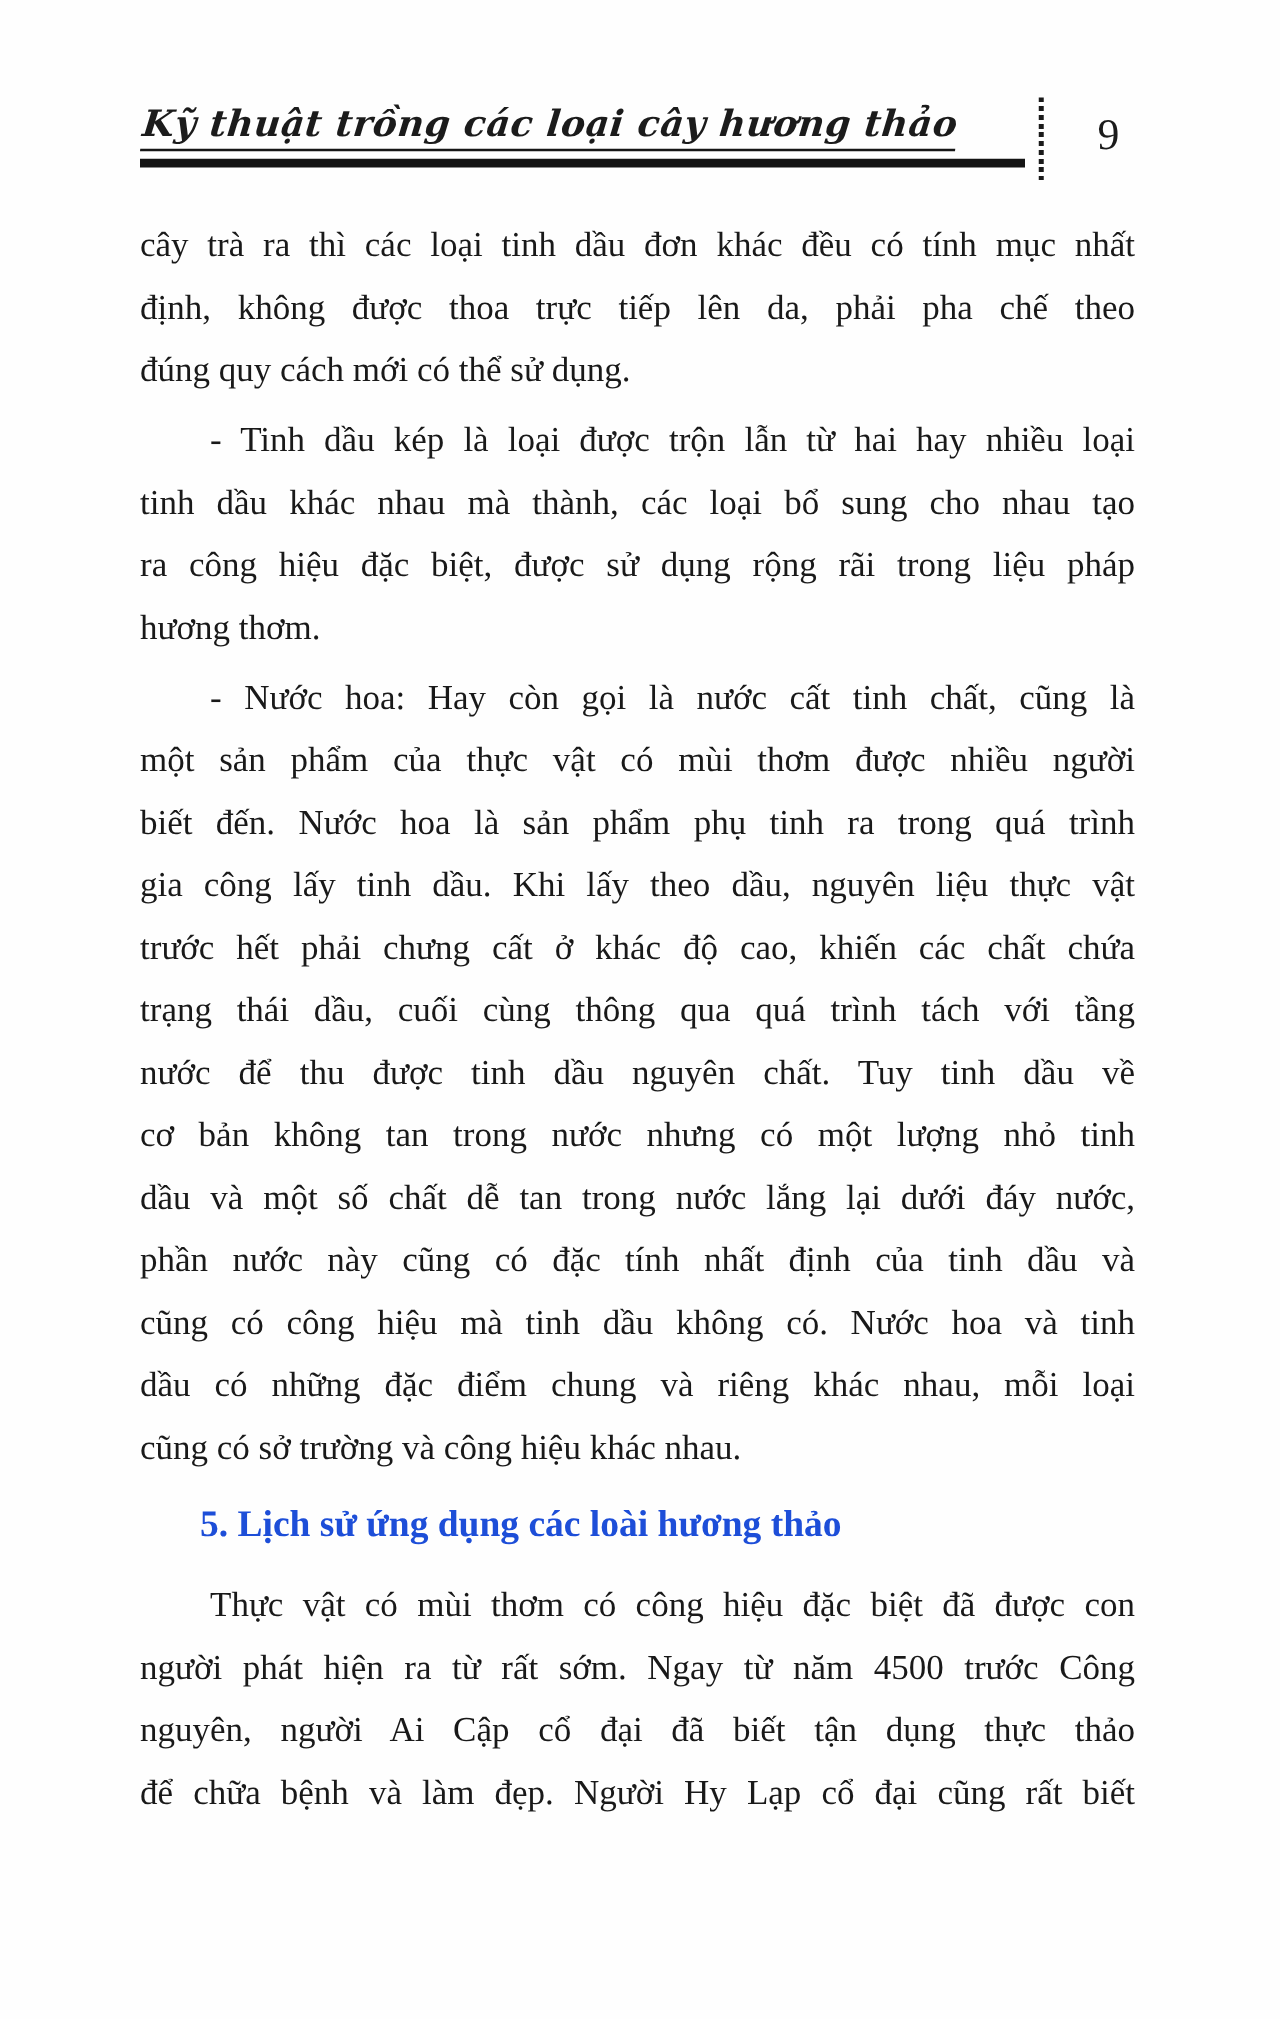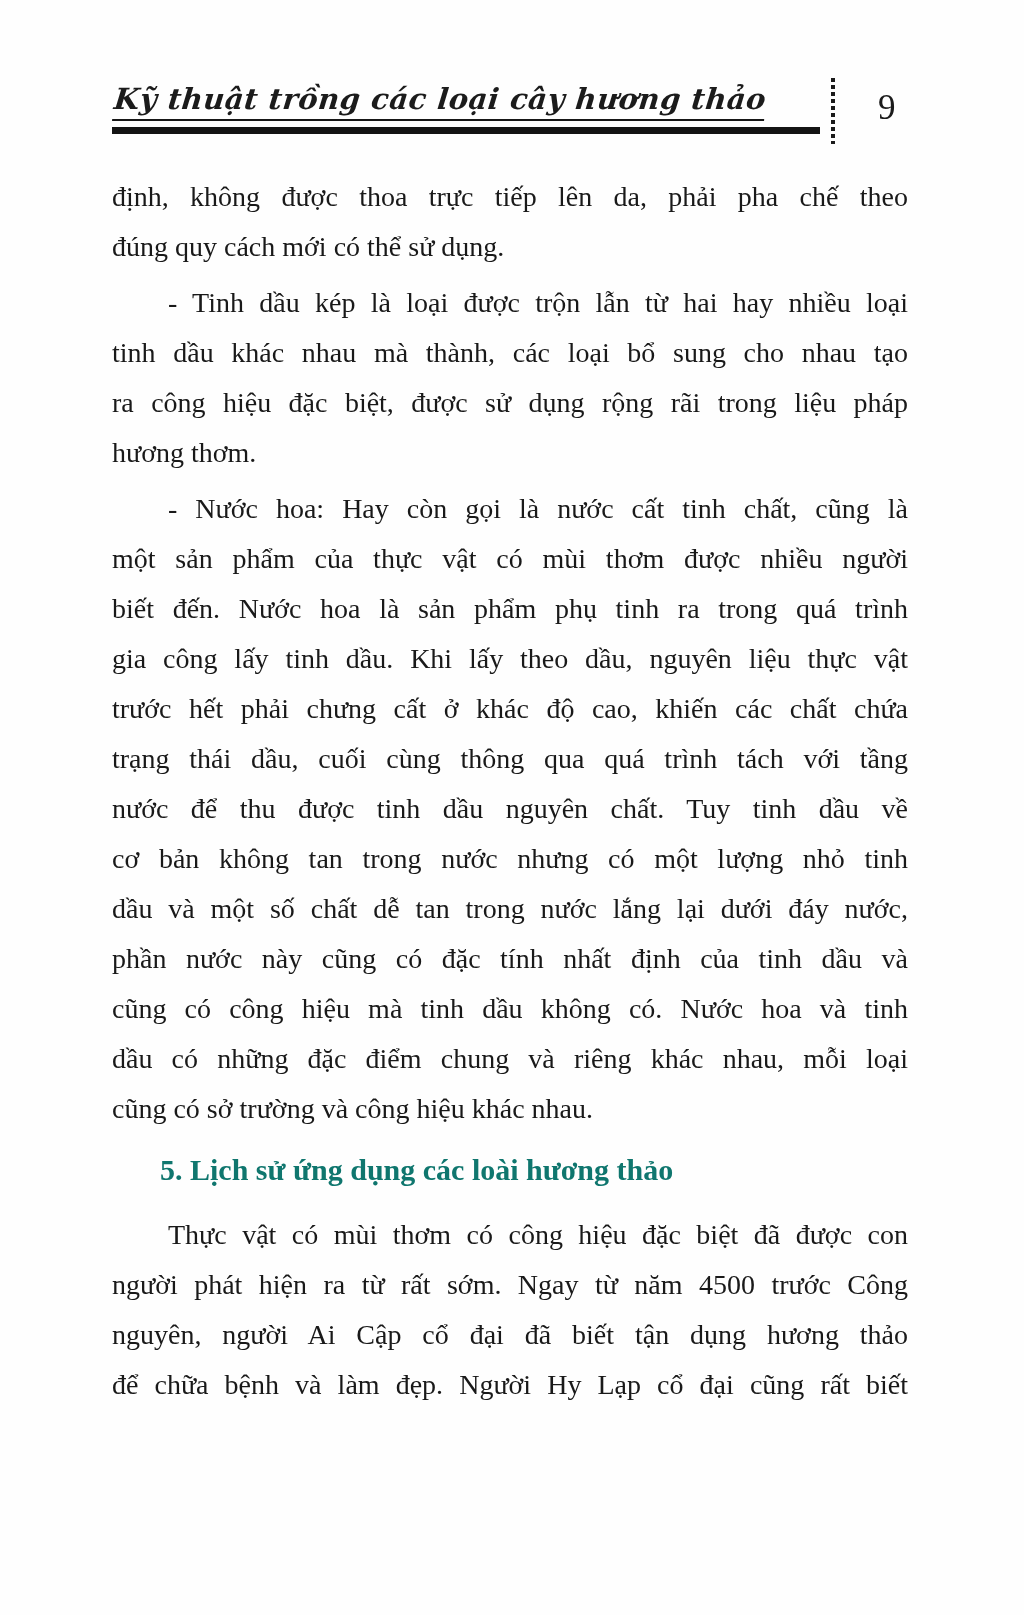--- a/index.html
+++ b/index.html
@@ -90,37 +90,38 @@
   }
   .line.indent {
     padding-left: 56px;
   }
   .section-heading {
     margin: 12px 0 16px 0;
     padding-left: 48px;
     font-weight: bold;
     font-size: 30px;
     line-height: 48px;
-    color: #0f766e;
+    color: #1d4ed8;
   }
 </style>
 </head>
 <body>
 
 <div class="page">
 
   <header>
     <span class="header-title">Kỹ thuật trồng các loại cây hương thảo</span>
     <div class="header-rule"></div>
     <div class="header-ornament"></div>
     <span class="page-number">9</span>
   </header>
 
   <main class="text-body">
       <div class="para">
+        <div class="line">cây trà ra thì các loại tinh dầu đơn khác đều có tính mục nhất</div>
         <div class="line">định, không được thoa trực tiếp lên da, phải pha chế theo</div>
         <div class="line end">đúng quy cách mới có thể sử dụng.</div>
       </div>
       <div class="para">
         <div class="line indent">- Tinh dầu kép là loại được trộn lẫn từ hai hay nhiều loại</div>
         <div class="line">tinh dầu khác nhau mà thành, các loại bổ sung cho nhau tạo</div>
         <div class="line">ra công hiệu đặc biệt, được sử dụng rộng rãi trong liệu pháp</div>
         <div class="line end">hương thơm.</div>
       </div>
       <div class="para">
@@ -135,18 +136,18 @@
         <div class="line">dầu và một số chất dễ tan trong nước lắng lại dưới đáy nước,</div>
         <div class="line">phần nước này cũng có đặc tính nhất định của tinh dầu và</div>
         <div class="line">cũng có công hiệu mà tinh dầu không có. Nước hoa và tinh</div>
         <div class="line">dầu có những đặc điểm chung và riêng khác nhau, mỗi loại</div>
         <div class="line end">cũng có sở trường và công hiệu khác nhau.</div>
       </div>
       <div class="section-heading">5. Lịch sử ứng dụng các loài hương thảo</div>
       <div class="para">
         <div class="line indent">Thực vật có mùi thơm có công hiệu đặc biệt đã được con</div>
         <div class="line">người phát hiện ra từ rất sớm. Ngay từ năm 4500 trước Công</div>
-        <div class="line">nguyên, người Ai Cập cổ đại đã biết tận dụng hương thảo</div>
+        <div class="line">nguyên, người Ai Cập cổ đại đã biết tận dụng thực thảo</div>
         <div class="line">để chữa bệnh và làm đẹp. Người Hy Lạp cổ đại cũng rất biết</div>
       </div>
     </main>
 
 </div>
 
 </body></html>

